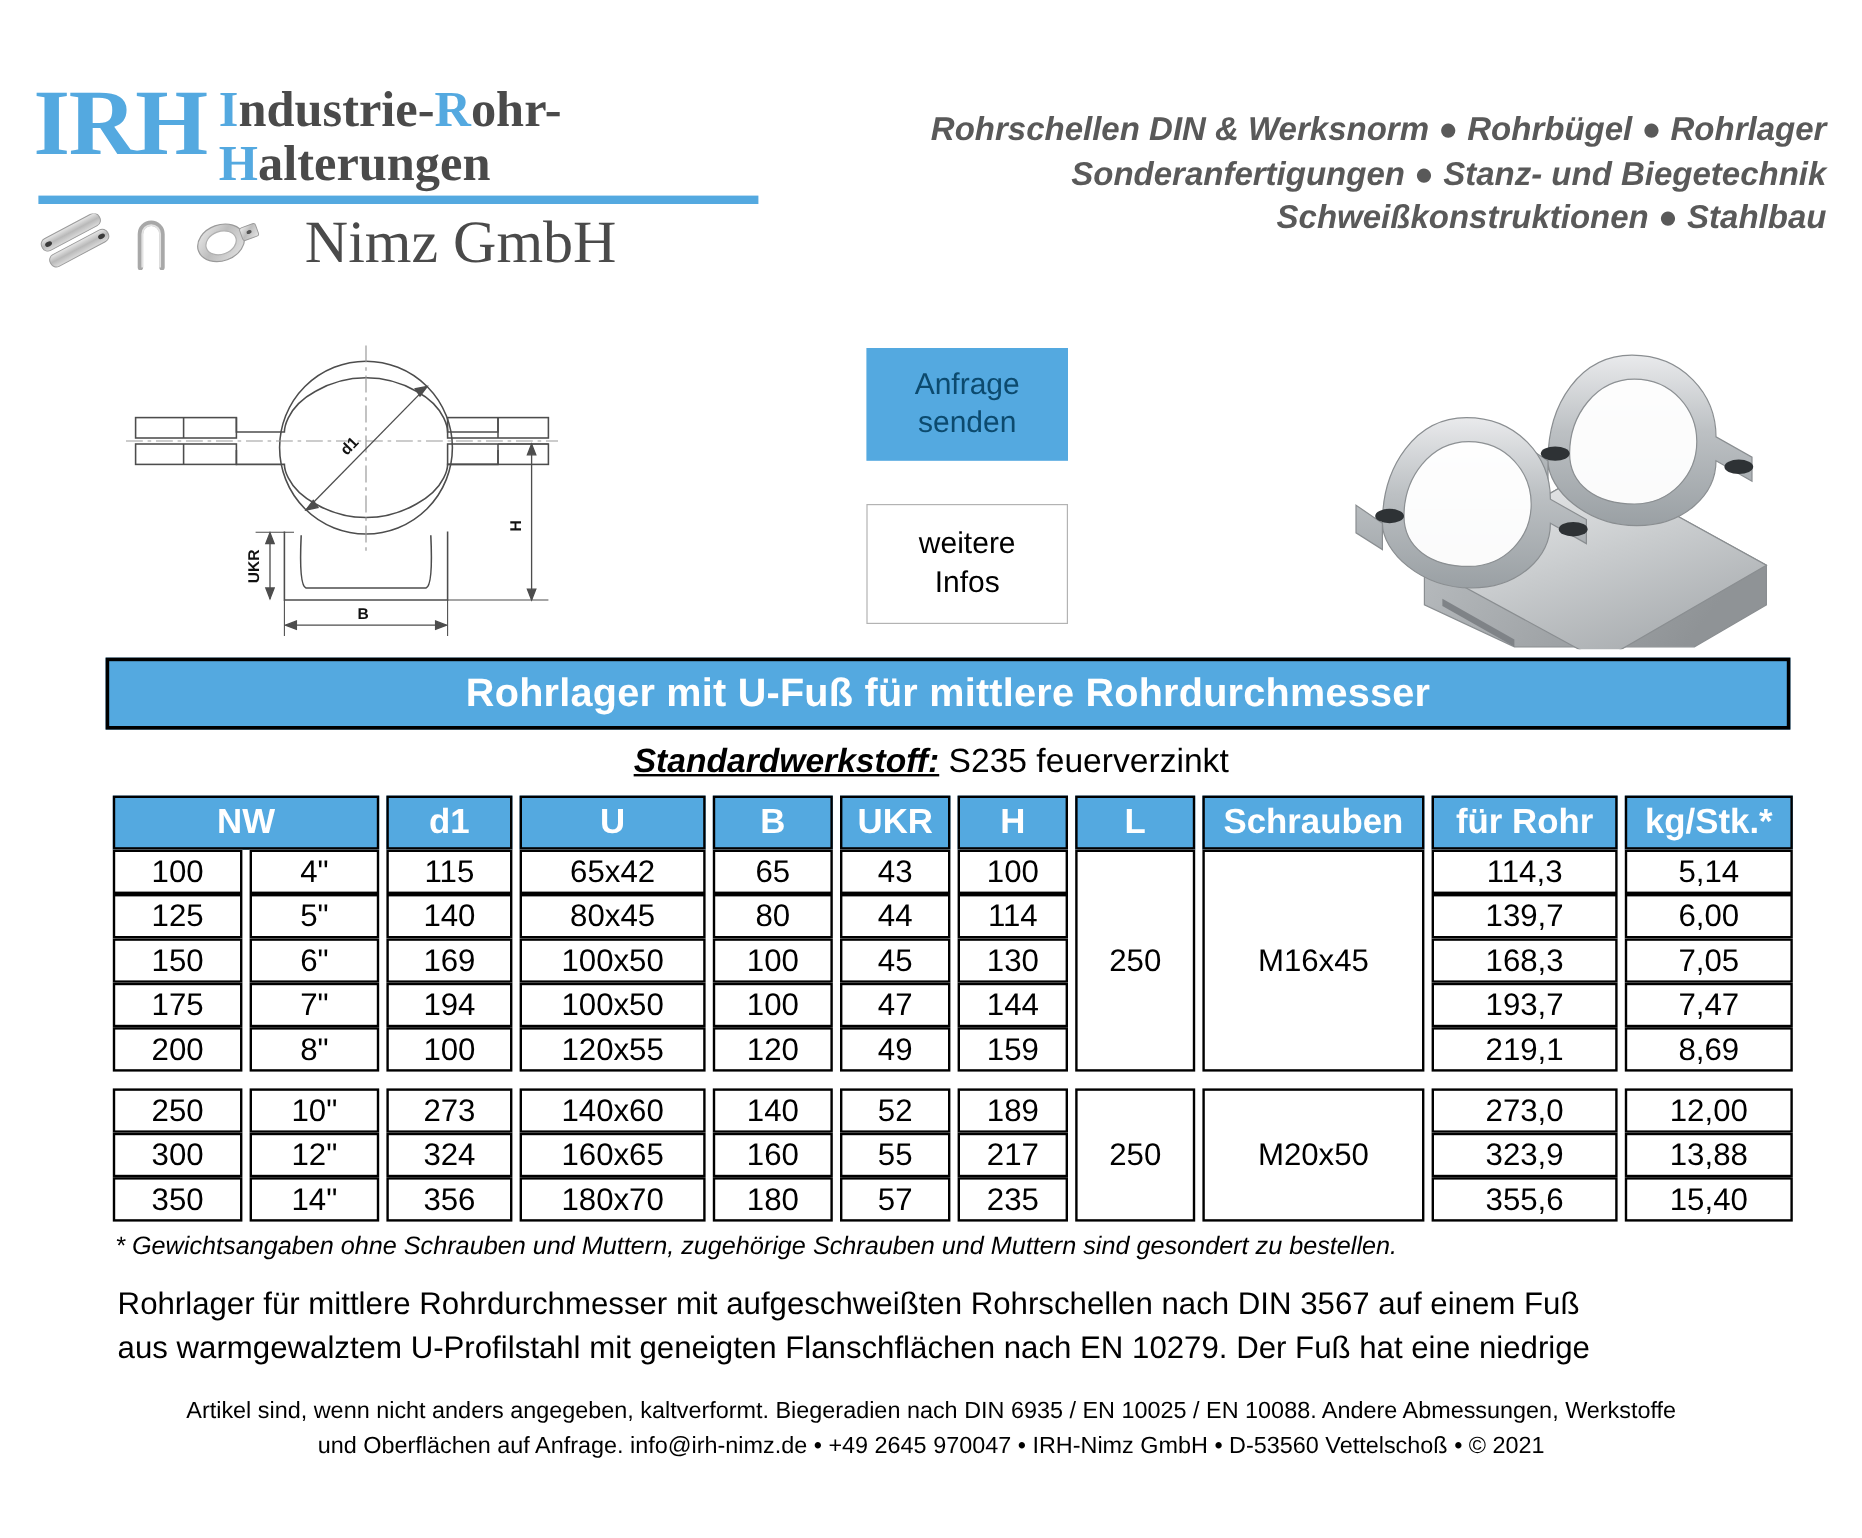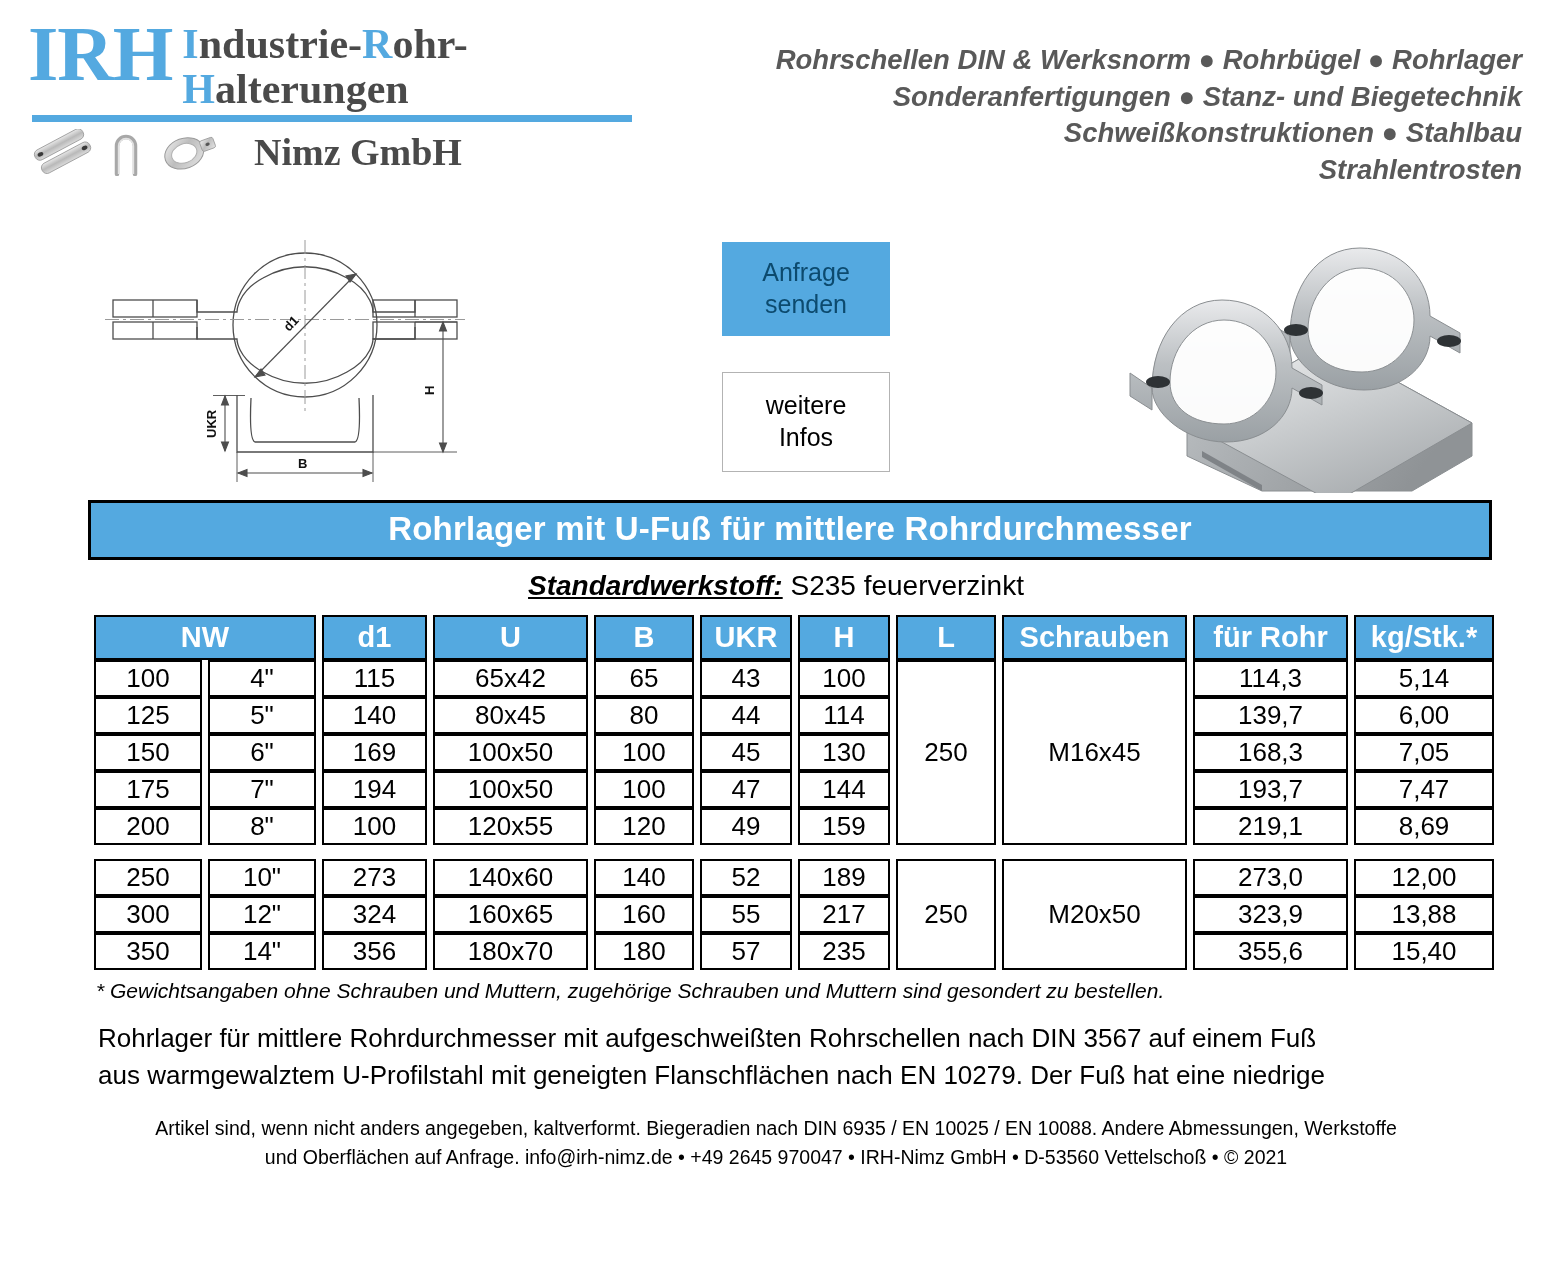--- a/index.html
+++ b/index.html
@@ -15,20 +15,21 @@
     overflow: hidden;
   }
 
   
   .header {
     display: flex;
     align-items: flex-start;
     justify-content: space-between;
     padding: 18px 30px 0 28px;
     height: 200px;
+    margin-top: 48px;
   }
   .logo-block { width: 650px; flex: none; }
   .logo-row1 { display: flex; align-items: flex-start; }
   .logo-irh {
     font-family: "Liberation Serif", serif;
     font-weight: bold;
     font-size: 78px;
     line-height: 0.92;
     color: #54A9E0;
     letter-spacing: -1px;
@@ -44,22 +45,22 @@
   }
   .logo-words .hl { color: #54A9E0; }
   .logo-rule {
     height: 7px; background: #54A9E0;
     margin: 4px 0 6px 4px; width: 600px;
   }
   .logo-row2 { display: flex; align-items: center; gap: 14px; }
   .logo-icons { display: flex; align-items: center; gap: 16px; padding-left: 4px; }
   .logo-nimz {
     font-family: "Liberation Serif", serif;
-    font-weight: bold;
-    font-size: 38px;
+    font-weight: normal;
+    font-size: 50px;
     color: #4a4a4a;
     line-height: 1;
     padding-left: 18px;
   }
   .tagline {
     text-align: right;
     font-family: "Liberation Sans", sans-serif;
     font-style: italic;
     font-weight: bold;
     font-size: 27.5px;
@@ -238,21 +239,20 @@
         </svg>
       </div>
       <div class="logo-nimz">Nimz GmbH</div>
     </div>
   </div>
 
   <div class="tagline">
     <div>Rohrschellen DIN &amp; Werksnorm ● Rohrbügel ● Rohrlager</div>
     <div>Sonderanfertigungen ● Stanz- und Biegetechnik</div>
     <div>Schweißkonstruktionen ● Stahlbau</div>
-    <div>Strahlentrosten</div>
   </div>
 </div>
 
 <div class="band">
 
   <div class="drawing">
     <svg width="400" height="290" viewBox="0 0 400 290">
       <g fill="none" stroke="#4d4d4d" stroke-width="1.3">
 
         <path d="M112 100 L112 112 L152 112

